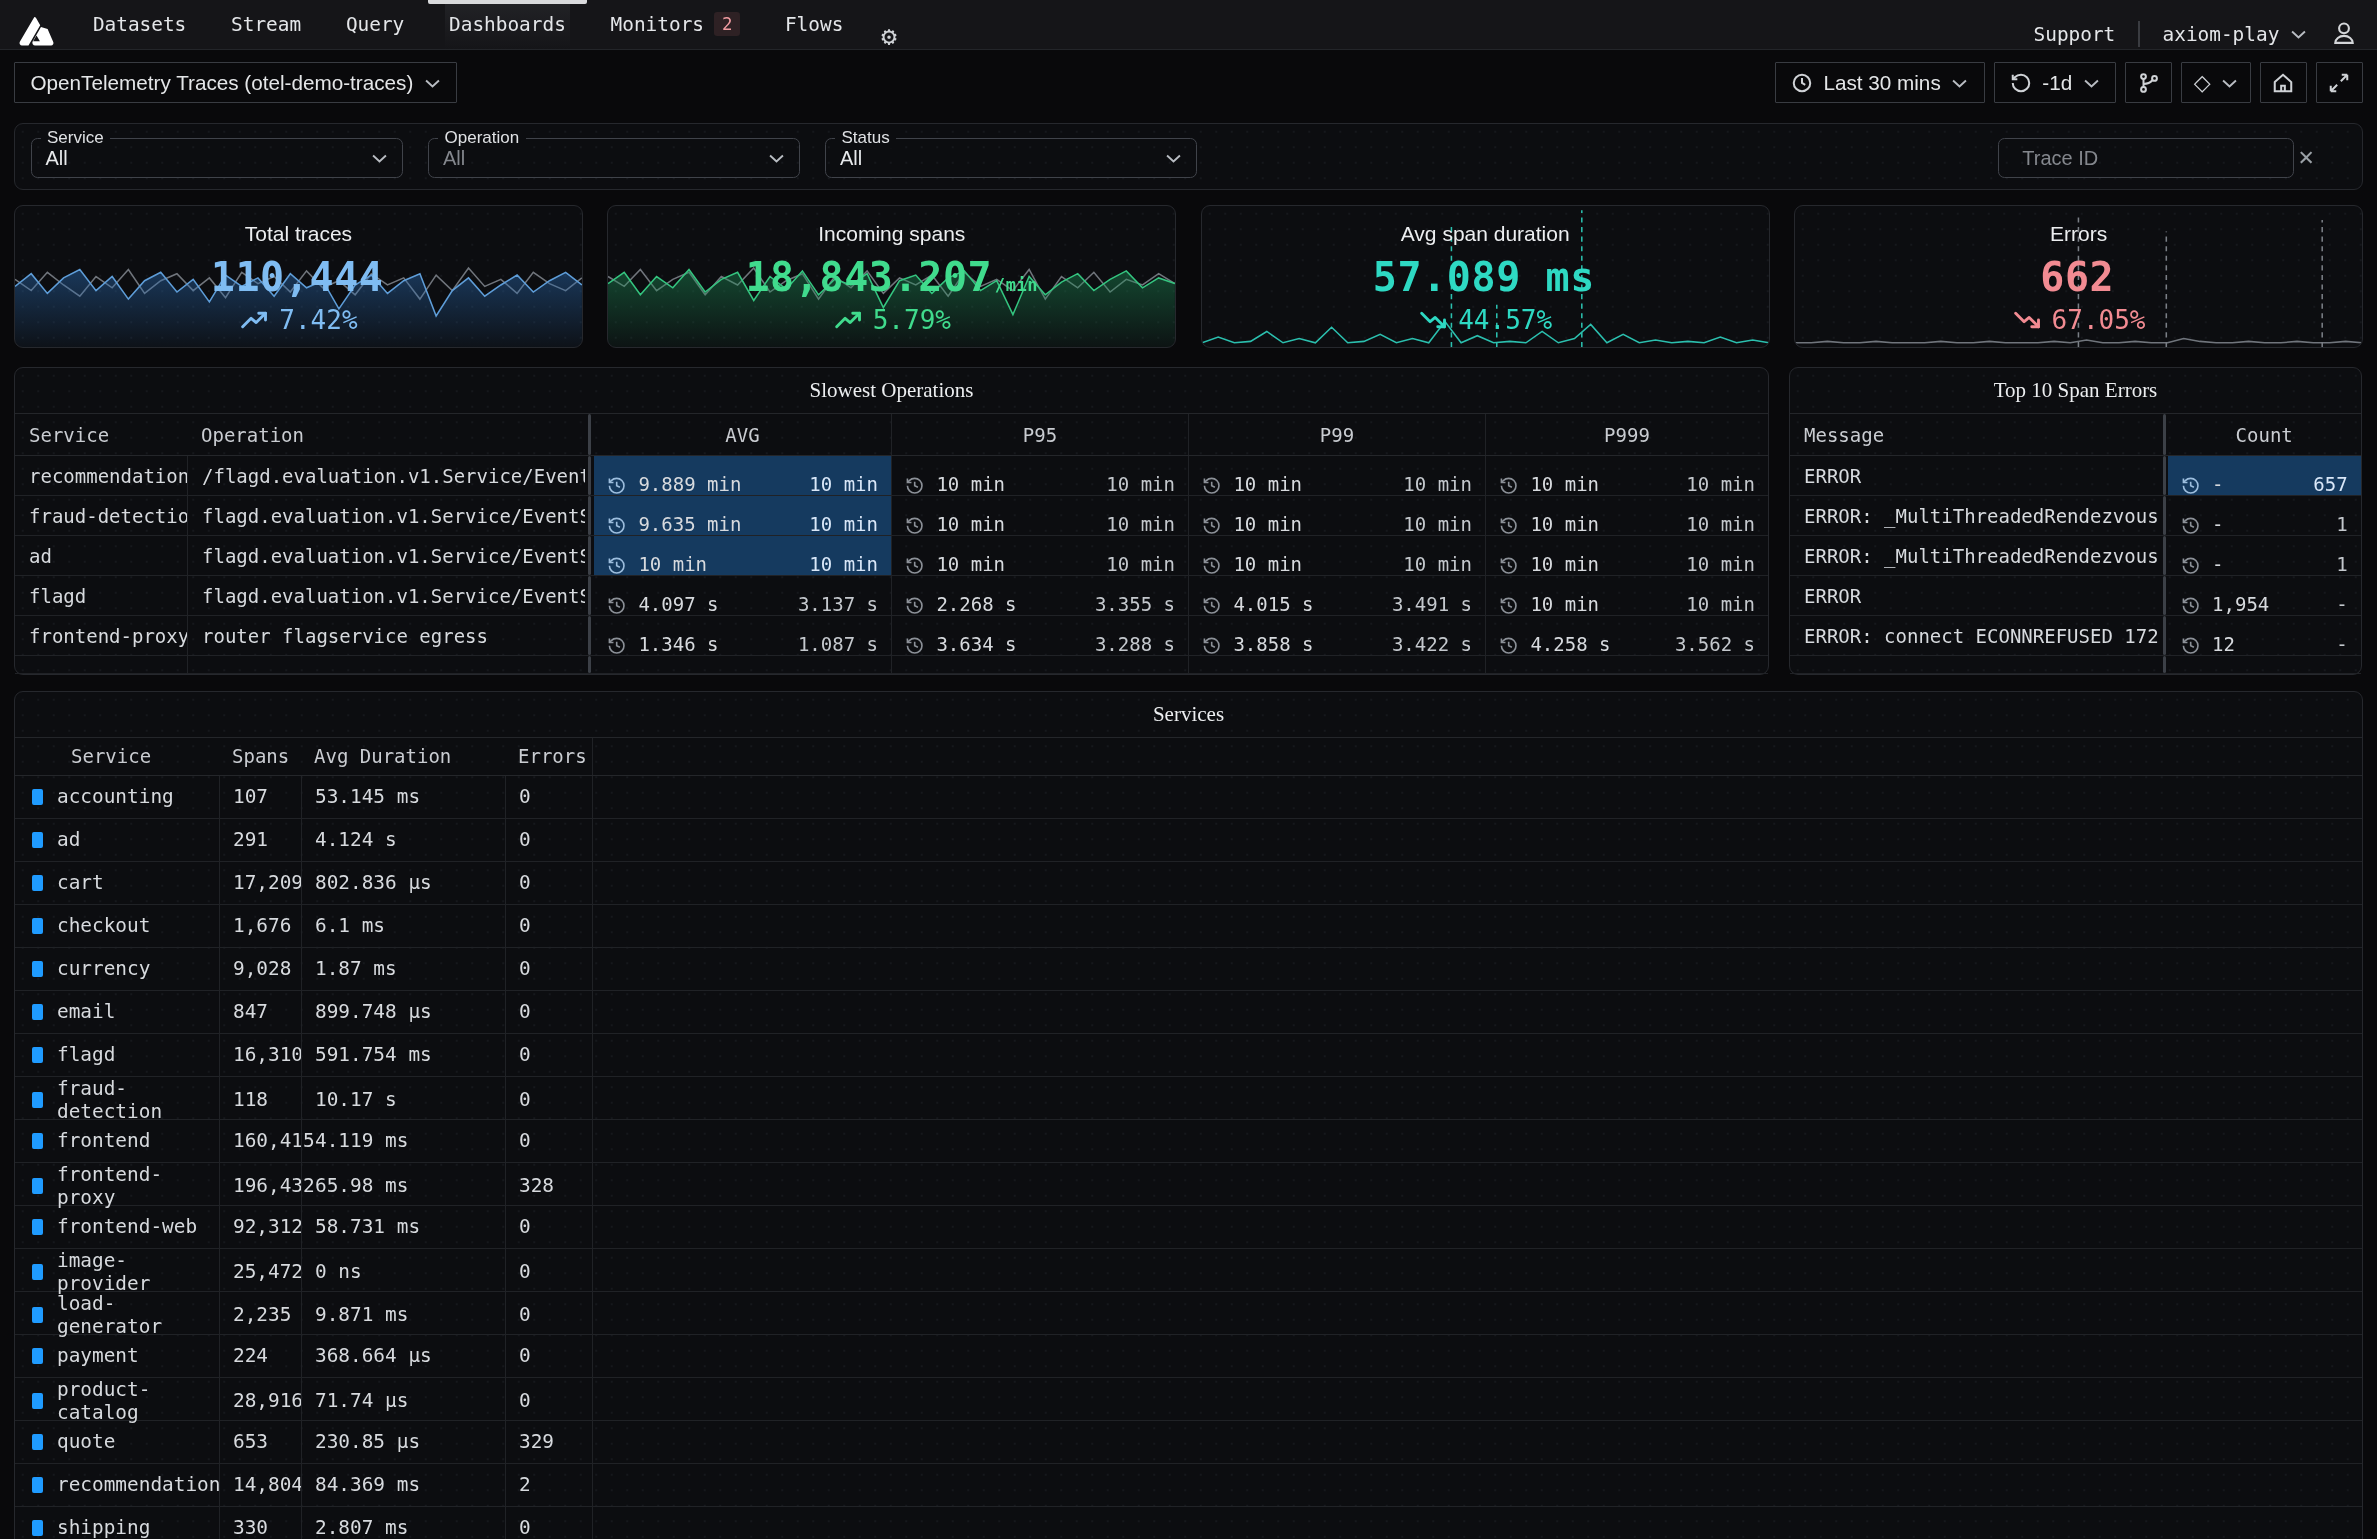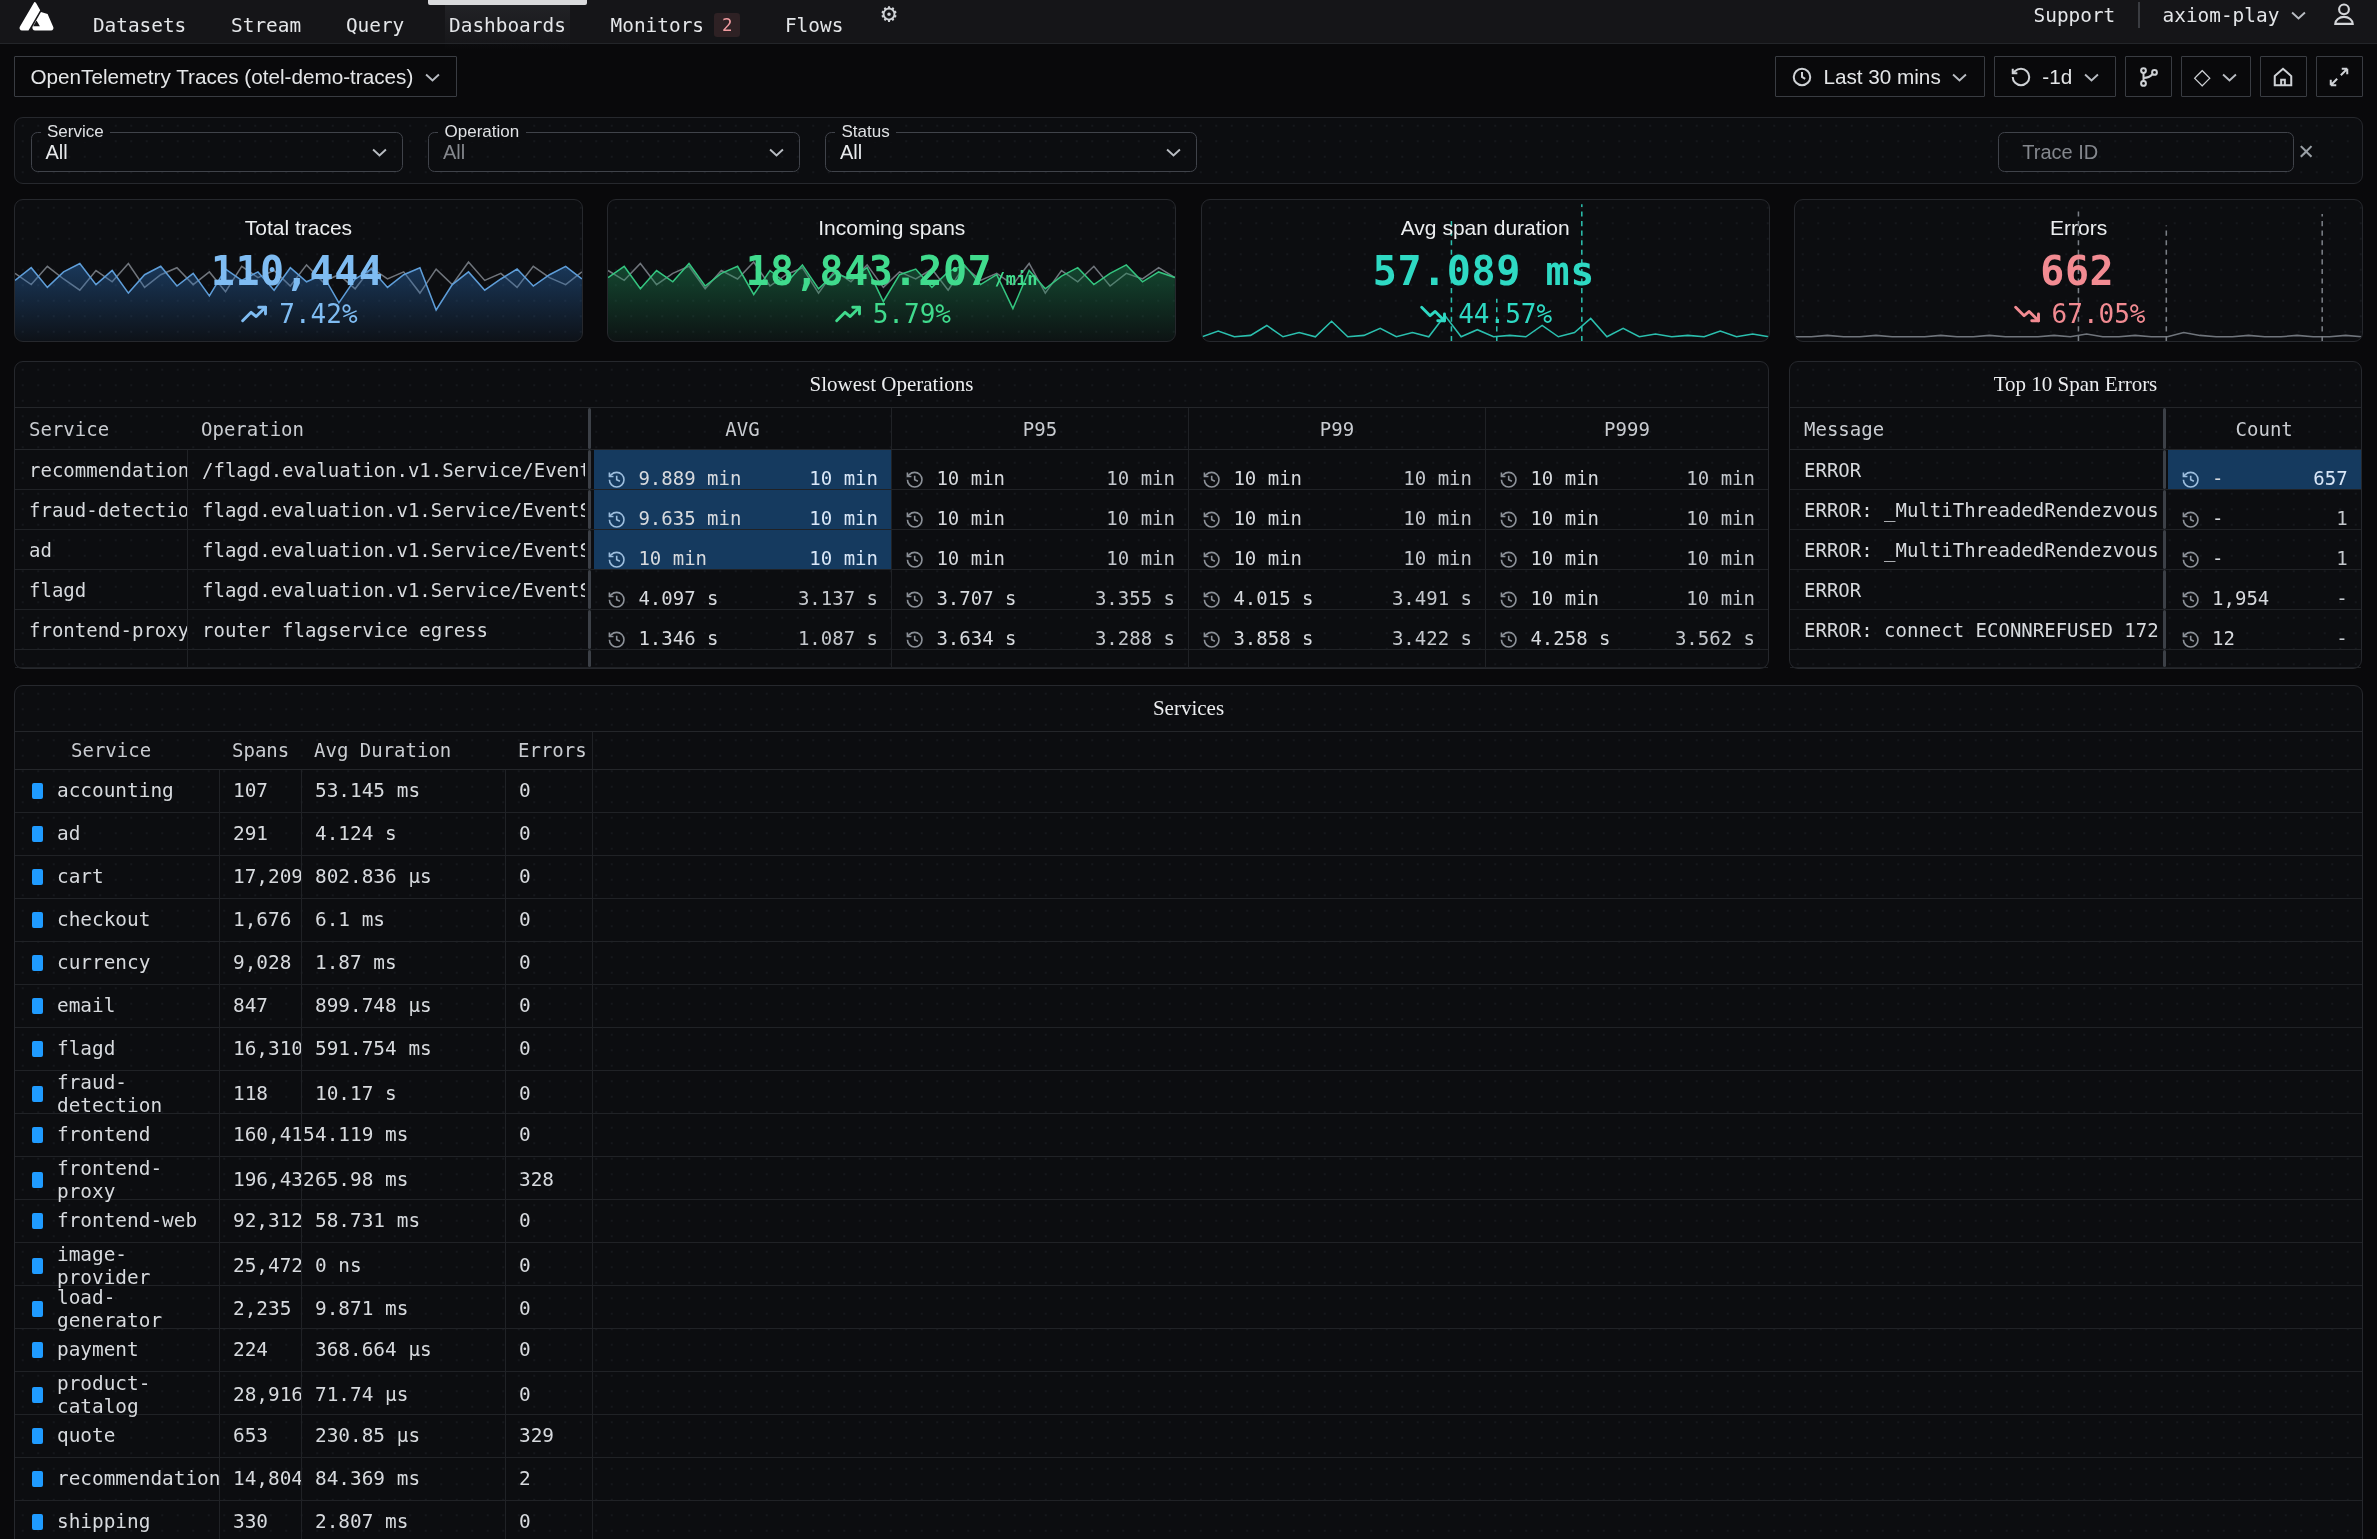--- a/index.html
+++ b/index.html
@@ -6,22 +6,22 @@
   html,body { width:2377px; height:1539px; overflow:hidden; }
   body {
     background:#09090b;
     font-family:"DejaVu Sans Mono", monospace;
     color:#d7dade;
     -webkit-font-smoothing:antialiased;
   }
 
   
   .nav {
-    height:44px; background:#151518; border-bottom:1.3px solid #232529;
-    display:flex; align-items:flex-start; padding:0 19.4px 0 18px; position:relative;
+    height:50px; background:#151518; border-bottom:1.3px solid #232529;
+    display:flex; align-items:flex-end; padding:0 19.4px 0 18px; position:relative;
   }
   .nav-logo { width:37px; height:34px; margin-right:34px; display:flex; align-items:center; }
   .nav-items { display:flex; align-items:center; gap:37px; }
   .nav-item { font-size:19.4px; color:#e4e6e9; position:relative; height:50px; display:flex; align-items:center; gap:10.3px; padding:0 3.9px; cursor:pointer; }
   .nav-item.active::before {
     content:""; position:absolute; top:0; left:-17px; right:-17px; height:5.2px; background:#d9dadc; border-radius:0 0 1.9px 1.9px;
   }
   .nav-item.active { background:linear-gradient(180deg, rgba(70,72,78,.28), rgba(70,72,78,0)); }
   .nav-badge { background:#2e2124; color:#f09ba0; font-size:17.4px; padding:1.9px 7.7px; border-radius:3.2px; }
   .nav-gear { font-size:26px; color:#cfd2d6; margin-left:34px; cursor:pointer; line-height:1; }
@@ -525,21 +525,21 @@
           </svg>
           <span>4.097 s</span>
           <span class="rt">3.137 s</span>
         </div>
         <div class="metric vline">
           <svg class="hist-ic" viewBox="0 0 24 24">
             <path d="M3 12a9 9 0 1 0 9-9 9.75 9.75 0 0 0-6.74 2.74L3 8"></path>
             <path d="M3 3v5h5"></path>
             <path d="M12 7v5l4 2"></path>
           </svg>
-          <span>3.707 s</span>
+          <span>2.268 s</span>
           <span class="rt">3.355 s</span>
         </div>
         <div class="metric vline">
           <svg class="hist-ic" viewBox="0 0 24 24">
             <path d="M3 12a9 9 0 1 0 9-9 9.75 9.75 0 0 0-6.74 2.74L3 8"></path>
             <path d="M3 3v5h5"></path>
             <path d="M12 7v5l4 2"></path>
           </svg>
           <span>4.015 s</span>
           <span class="rt">3.491 s</span>

